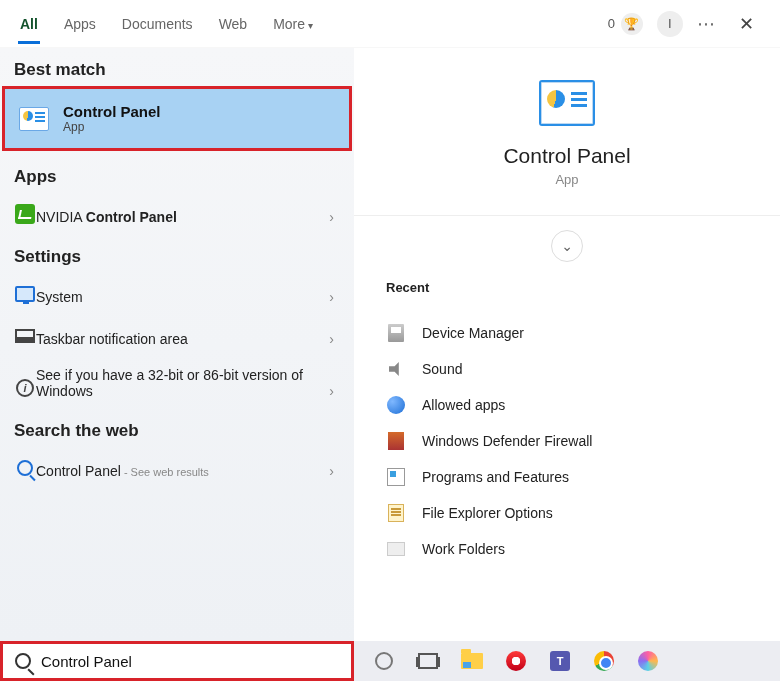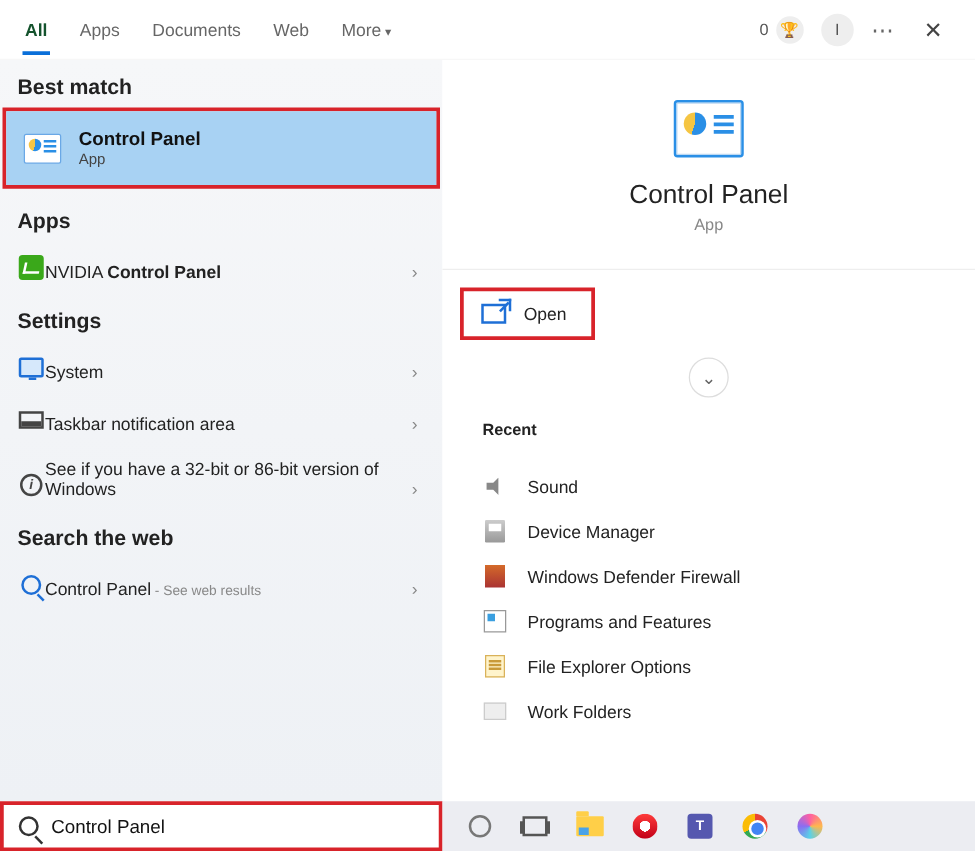--- a/index.html
+++ b/index.html
@@ -188,45 +188,43 @@
   </div>
 
   <div class="right">
     <div class="preview-top">
       <div class="cp-ico-lg"></div>
       <div class="preview-title">Control Panel</div>
       <div class="preview-sub">App</div>
     </div>
     <div class="divider"></div>
 
-    <div class="open-row-wrap">
-      <div class="open-row-box">
-        <div class="open-row">
-          <div class="open-ico"></div>
-          <div class="open-lbl">Open</div>
-        </div>
-      </div>
-    </div>
 
     <div class="expand-circ">⌄</div>
 
     <div class="recent-section">
       <div class="recent-hdr">Recent</div>
 
       <div class="recent-item">
         <div class="r-ico">
+            <div class="dev-ico"></div>
+          </div>
+        <span>Device Manager</span>
+      </div>
+      <div class="recent-item">
+        <div class="r-ico">
             <div class="spk-ico"></div>
           </div>
         <span>Sound</span>
       </div>
       <div class="recent-item">
         <div class="r-ico">
-            <div class="dev-ico"></div>
-          </div>
-        <span>Device Manager</span>
+            <div class="allow-ico"></div>
+          </div>
+        <span>Allowed apps</span>
       </div>
       <div class="recent-item">
         <div class="r-ico">
             <div class="fw-ico"></div>
           </div>
         <span>Windows Defender Firewall</span>
       </div>
       <div class="recent-item">
         <div class="r-ico">
             <div class="prog-ico"></div>

